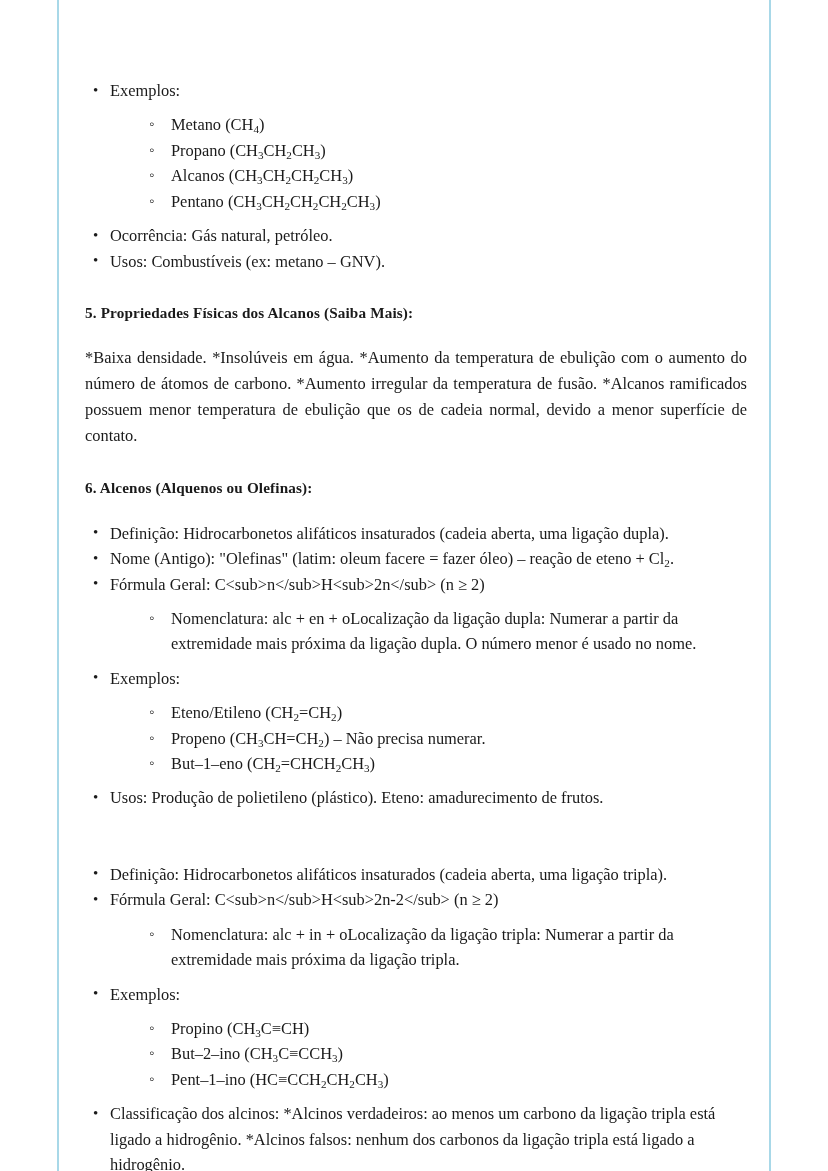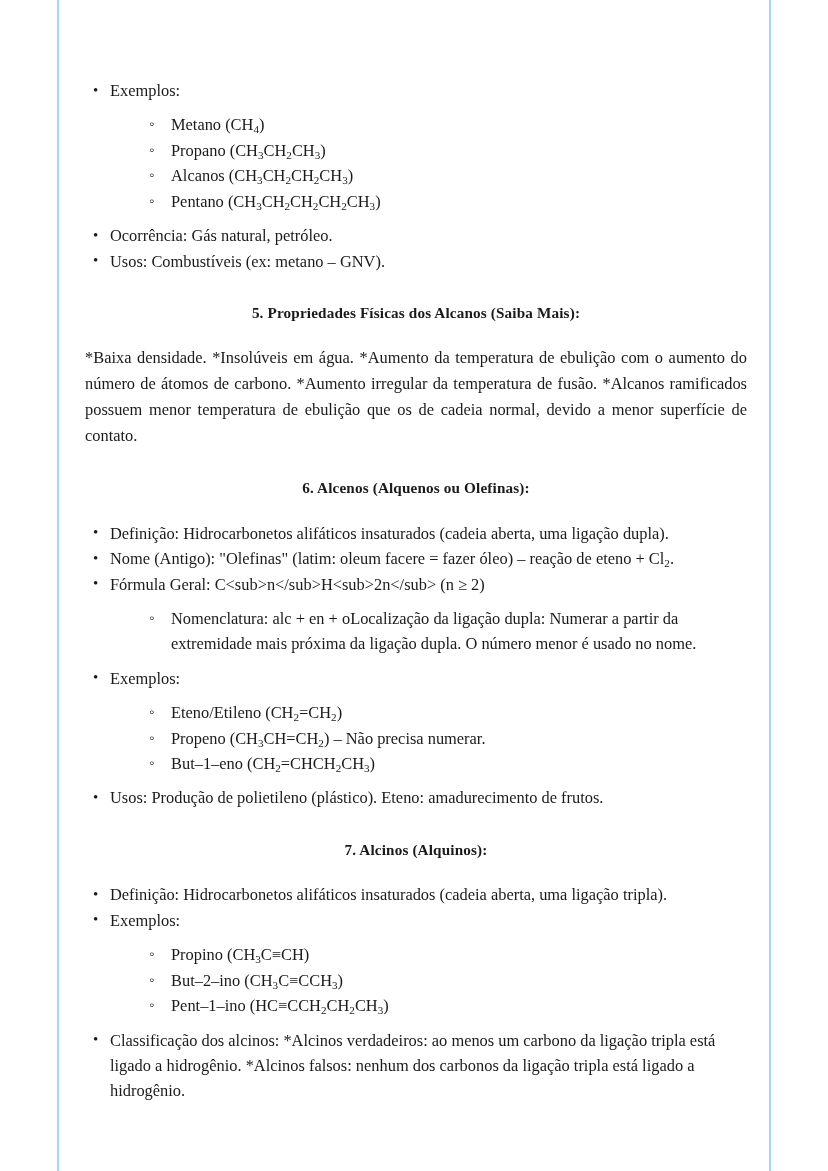--- a/index.html
+++ b/index.html
@@ -37,21 +37,20 @@
     padding-top: 78px;
   }
 
   h2.section-heading {
     font-size: 15.2px;
     font-weight: bold;
     line-height: 1.35;
     margin: 0;
     padding: 0;
     letter-spacing: 0.01em;
-    text-align: center;
   }
 
   p.body-para {
     font-size: 16.4px;
     line-height: 1.58;
     margin: 0;
     padding: 0;
     text-align: justify;
     text-justify: inter-word;
   }
@@ -166,26 +165,31 @@
         <li><span><span>But–1–eno (CH</span><sub>2</sub><span>=CHCH</span><sub>2</sub><span>CH</span><sub>3</sub><span>)</span></span></li>
       </ul>
     </li>
     <li>
         <span class="line-text">Usos: Produção de polietileno (plástico). Eteno: amadurecimento de frutos.</span>
       </li>
   </ul>
 
   <div class="gap-lg"></div>
 
-  <h2 class="section-heading">7. Alcinos (Alquinos):</h2>
   <div class="gap-md"></div>
   <ul class="bullets">
     <li>
         <span class="line-text">Definição: Hidrocarbonetos alifáticos insaturados (cadeia aberta, uma ligação tripla).</span>
       </li>
+    <li>
+      <span class="line-text">Fórmula Geral: C&lt;sub&gt;n&lt;/sub&gt;H&lt;sub&gt;2n-2&lt;/sub&gt; (n ≥ 2)</span>
+      <ul class="sub-bullets">
+        <li><span>Nomenclatura: alc + in + oLocalização da ligação tripla: Numerar a partir da extremidade mais próxima da ligação tripla.</span></li>
+      </ul>
+    </li>
     <li>
       <span class="line-text">Exemplos:</span>
       <ul class="sub-bullets">
         <li><span><span>Propino (CH</span><sub>3</sub><span>C≡CH</span><span>)</span></span></li>
         <li><span><span>But–2–ino (CH</span><sub>3</sub><span>C≡CCH</span><sub>3</sub><span>)</span></span></li>
         <li><span><span>Pent–1–ino (HC≡CCH</span><sub>2</sub><span>CH</span><sub>2</sub><span>CH</span><sub>3</sub><span>)</span></span></li>
       </ul>
     </li>
     <li>
         <span class="line-text">Classificação dos alcinos: *Alcinos verdadeiros: ao menos um carbono da ligação tripla está ligado a hidrogênio. *Alcinos falsos: nenhum dos carbonos da ligação tripla está ligado a hidrogênio.</span>

